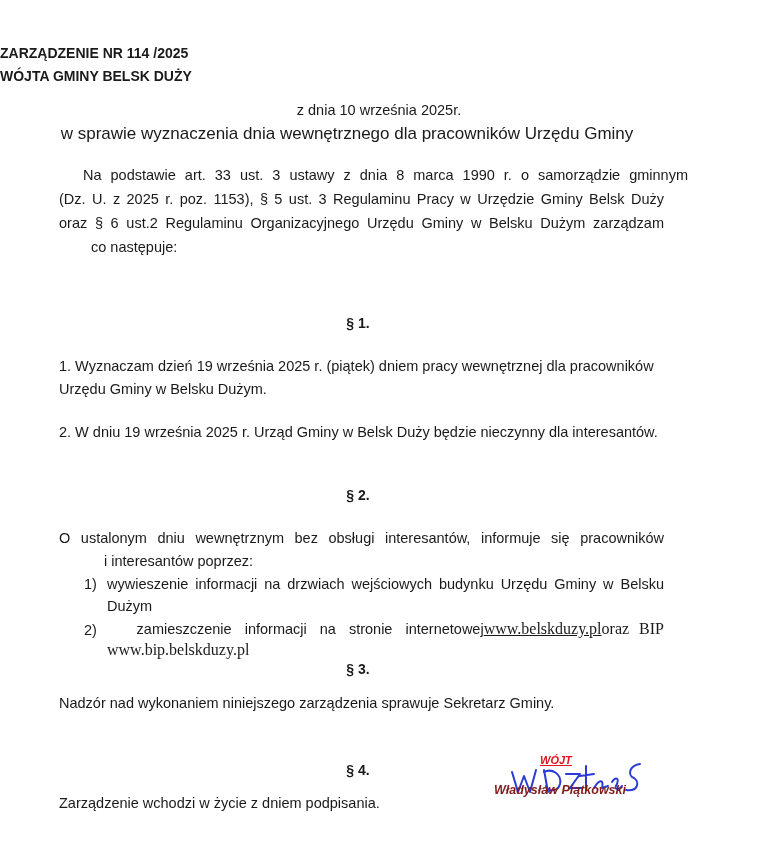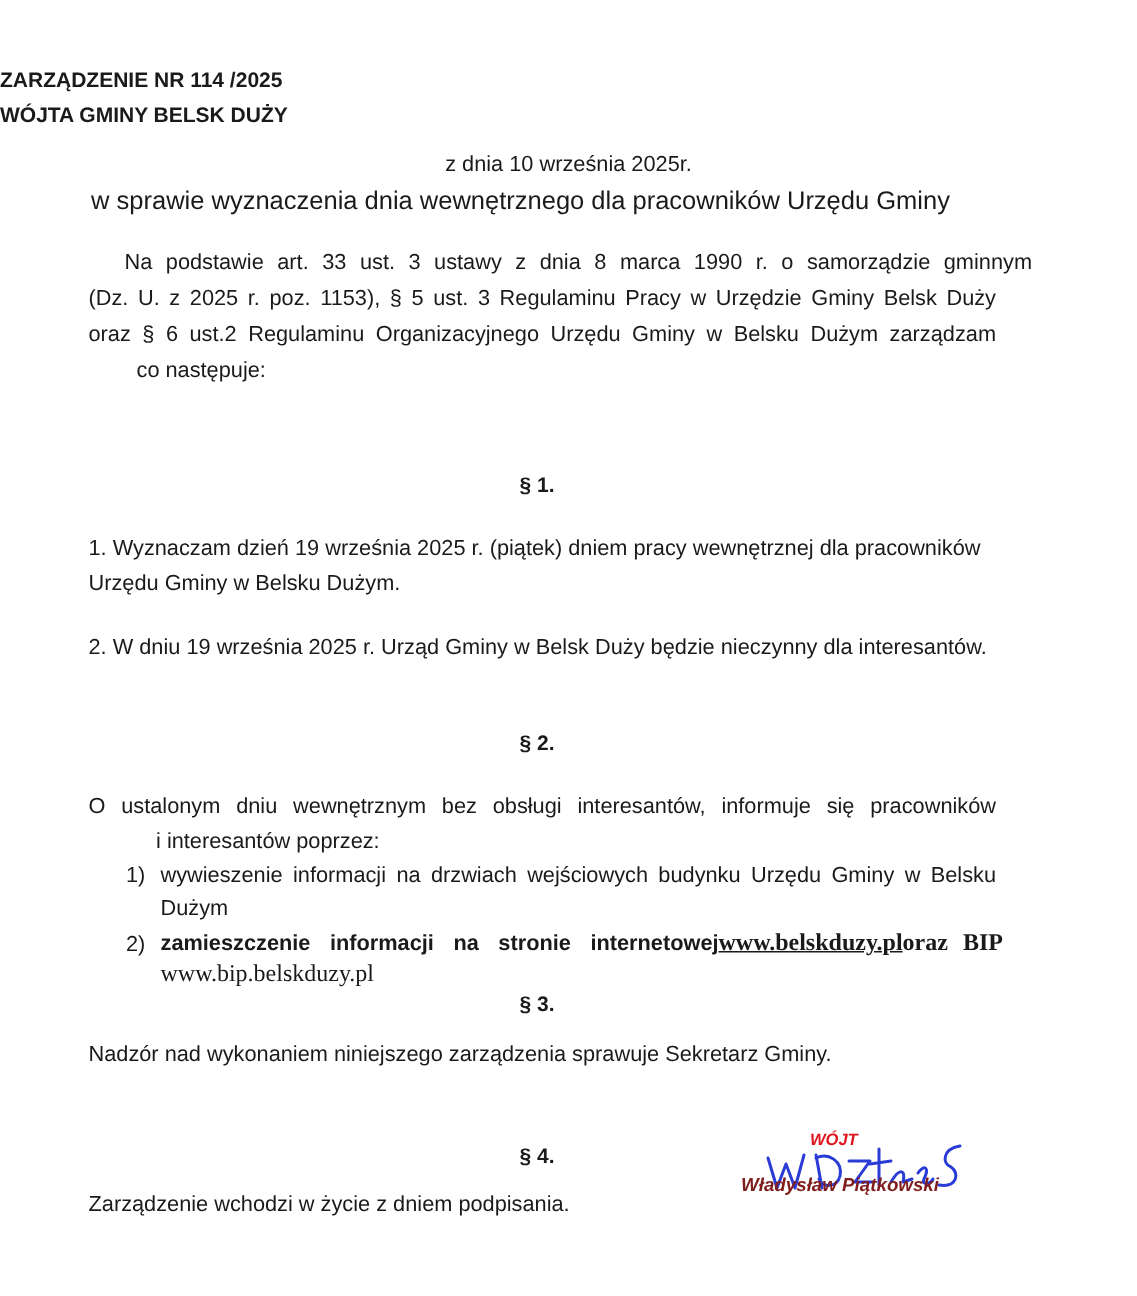--- a/index.html
+++ b/index.html
@@ -5,21 +5,21 @@
   html, body { margin: 0; padding: 0; background: #ffffff; }
   body { width: 758px; height: 864px; position: relative; overflow: hidden;
          font-family: "Liberation Sans", "DejaVu Sans", sans-serif; color: #1a1a1a; }
   .abs { position: absolute; white-space: nowrap; }
   .hdr { left: 0; width: 758px; text-align: left; font-weight: bold; font-size: 14px; }
   .body { font-size: 14.5px; }
   .just { text-align: justify; text-align-last: justify; white-space: nowrap; }
   .para { font-weight: bold; font-size: 14px; }
   .serif { font-family: "Liberation Serif", "DejaVu Serif", serif; font-size: 16px; }
   .link { text-decoration: underline; }
-  .sig-title { color: #e0141e; font-weight: bold; font-style: italic; font-size: 11px; }
+  .sig-title { color: #e0141e; font-weight: bold; font-style: italic; font-size: 11px; text-decoration: underline; }
   .sig-name { color: #7f1d1d; font-weight: bold; font-style: italic; font-size: 12.5px; }
 </style>
 </head>
 <body>
 
 <div>
 
   <div class="abs hdr" style="top:45px;">ZARZĄDZENIE NR 114 /2025</div>
   <div class="abs hdr" style="top:68px;">WÓJTA GMINY BELSK DUŻY</div>
   <div class="abs" style="top:90px; left:0; width:758px; text-align:center; font-size:14.5px;margin-top:12px;">z dnia 10 września 2025r.</div>
@@ -41,21 +41,21 @@
   <div class="abs para" style="top:487px; left:0; width:716px; text-align:center;">§ 2.</div>
   <div class="abs body just" style="top:530px; left:59px; width:605px;">O ustalonym dniu wewnętrznym bez obsługi interesantów, informuje się pracowników</div>
   <div class="abs body" style="top:553px; left:59px;margin-left:45px;">i interesantów poprzez:</div>
 
   <div>
     <div class="abs body" style="top:576px; left:84px;">1)</div>
     <div class="abs body just" style="top:576px; left:107px; width:557px;">wywieszenie informacji na drzwiach wejściowych budynku Urzędu Gminy w Belsku</div>
     <div class="abs body" style="top:598px; left:107px;">Dużym</div>
 
     <div class="abs body" style="top:622px; left:84px;">2)</div>
-    <div class="abs" style="top:620px; left:107px; width:557px; display:flex; justify-content:flex-start; align-items:baseline;font-weight:bold;">
+    <div class="abs" style="top:620px; left:107px; width:557px; display:flex; justify-content:flex-end; align-items:baseline;">
       <span class="body" style="word-spacing:9px;">zamieszczenie informacji na stronie internetowej</span>
       <span class="serif link">www.belskduzy.pl</span>
       <span class="serif" style="word-spacing:6px;">oraz BIP</span>
     </div>
     <div class="abs serif" style="top:641px; left:107px;">www.bip.belskduzy.pl</div>
   </div>
 
   <div class="abs para" style="top:661px; left:0; width:716px; text-align:center;">§ 3.</div>
   <div class="abs body" style="top:695px; left:59px;">Nadzór nad wykonaniem niniejszego zarządzenia sprawuje Sekretarz Gminy.</div>
 

